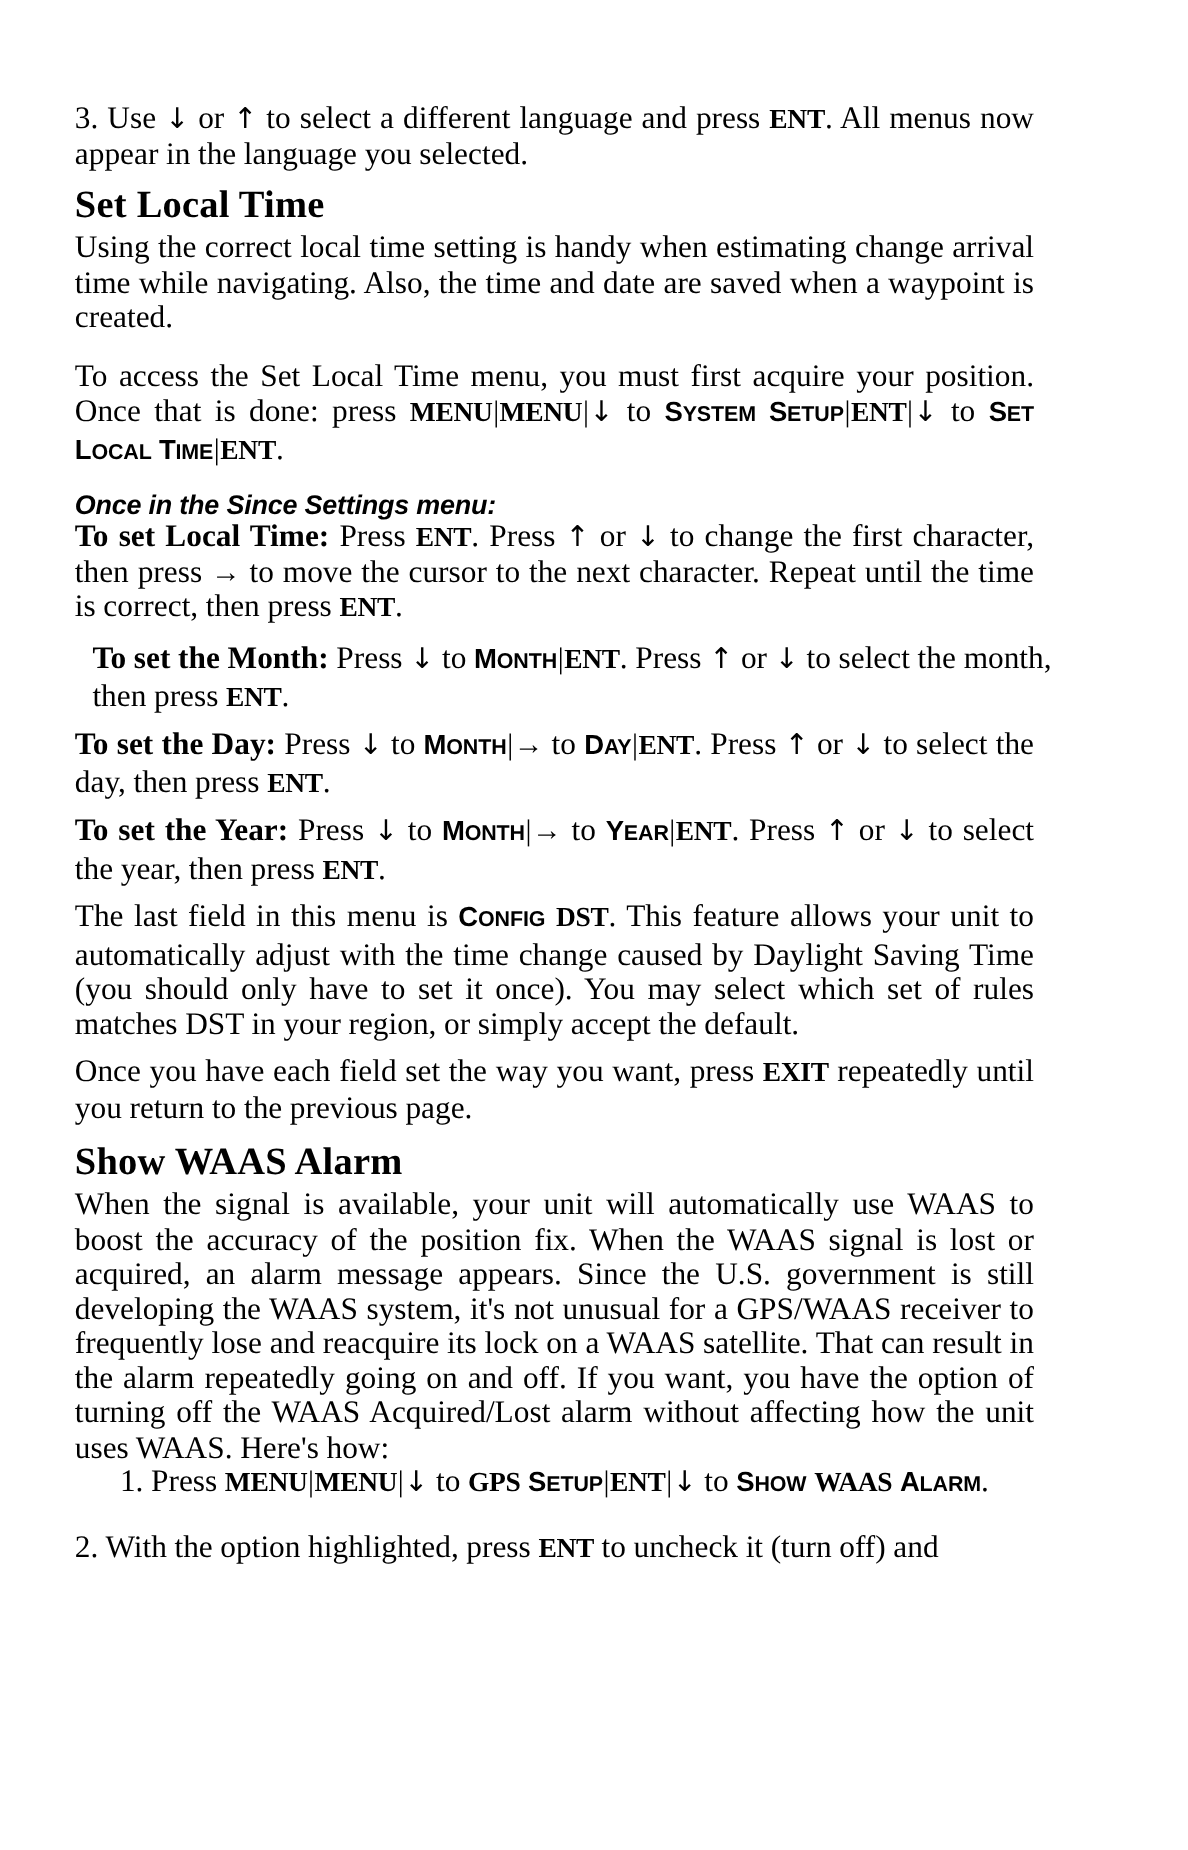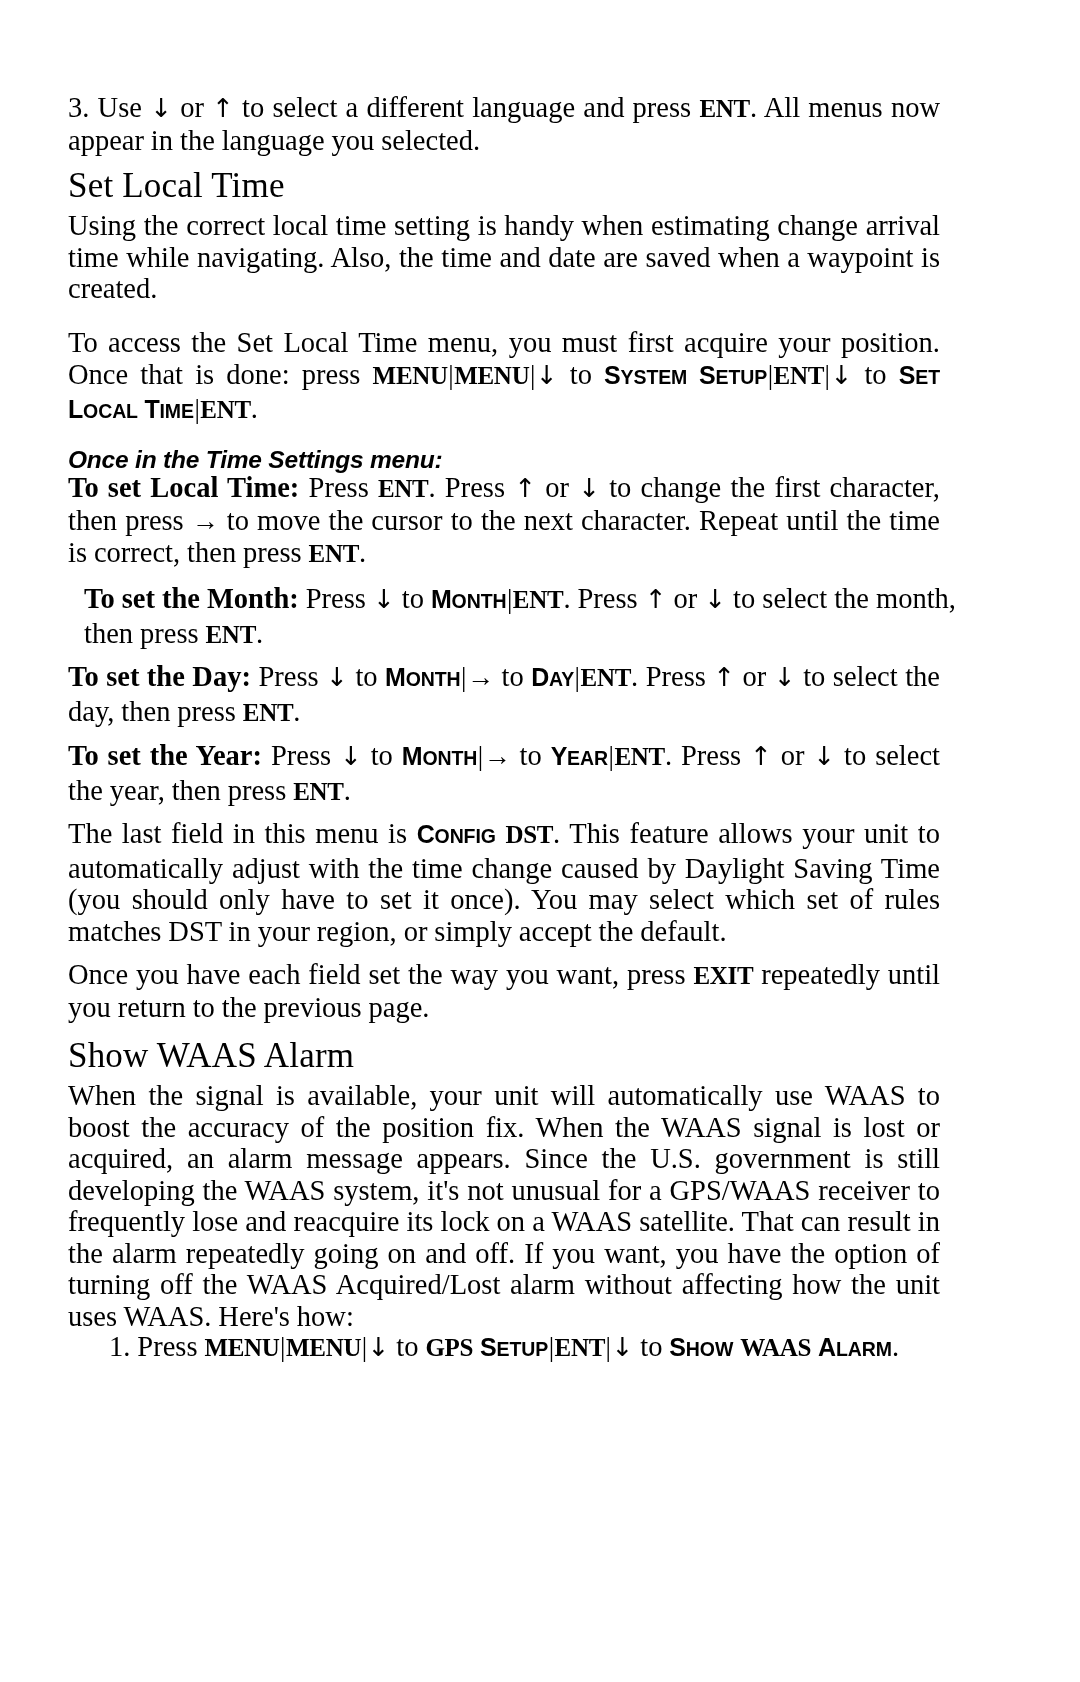--- a/index.html
+++ b/index.html
@@ -31,21 +31,21 @@
     text-justify: inter-word;
     margin: 0;
     -webkit-hyphens: none;
     hyphens: none;
     word-spacing: -0.2px;
   }
   .para.last-left { text-align: center; }
 
   h2.heading {
     font-family: "Liberation Serif", "DejaVu Serif", serif;
-    font-weight: normal;
+    font-weight: bold;
     font-size: 35px;
     line-height: 40px;
     margin: 0;
     letter-spacing: 0.2px;
   }
 
   .subhead {
     font-family: "Liberation Sans", "DejaVu Sans", sans-serif;
     font-weight: bold;
     font-style: italic;
@@ -130,35 +130,36 @@
 <div class="page">
 
   <p class="b para" id="blk-step3"><span>3. </span><span>Use </span><span class="arrow">↓</span><span> or </span><span class="arrow">↑</span><span> to select a different language and press </span><span class="key">ENT</span><span>. All menus now appear in the language you selected.</span></p>
 
   <h2 class="b heading" id="blk-h-setlocal">Set Local Time</h2>
 
   <p class="b para" id="blk-p1">Using the correct local time setting is handy when estimating change arrival time while navigating. Also, the time and date are saved when a waypoint is created.</p>
 
   <p class="b para" id="blk-p2"><span>To access the Set Local Time menu, you must first acquire your position. Once that is done: press </span><span class="key">MENU</span><span class="sep">|</span><span class="key">MENU</span><span class="sep">|</span><span class="arrow">↓</span><span> to </span><span class="sc"><span>S</span><span class="s">YSTEM</span> <span>S</span><span class="s">ETUP</span></span><span class="sep">|</span><span class="key">ENT</span><span class="sep">|</span><span class="arrow">↓</span><span> to </span><span class="sc"><span>S</span><span class="s">ET</span> <span>L</span><span class="s">OCAL</span> <span>T</span><span class="s">IME</span></span><span class="sep">|</span><span class="key">ENT</span><span>.</span></p>
 
-  <p class="b subhead" id="blk-subhead1">Once in the Time Settings menu:</p>
+  <p class="b subhead" id="blk-subhead1">Once in the Since Settings menu:</p>
 
   <p class="b para" id="blk-p3"><span class="lead">To set Local Time:</span><span> Press </span><span class="key">ENT</span><span>. Press </span><span class="arrow">↑</span><span> or </span><span class="arrow">↓</span><span> to change the first character, then press </span><span class="arrow-r">→</span><span> to move the cursor to the next character. Repeat until the time is correct, then press </span><span class="key">ENT</span><span>.</span></p>
 
   <p class="b para" id="blk-p4"><span class="lead">To set the Month:</span><span> Press </span><span class="arrow">↓</span><span> to </span><span class="sc"><span>M</span><span class="s">ONTH</span></span><span class="sep">|</span><span class="key">ENT</span><span>. Press </span><span class="arrow">↑</span><span> or </span><span class="arrow">↓</span><span> to select the month, then press </span><span class="key">ENT</span><span>.</span></p>
 
   <p class="b para" id="blk-p5"><span class="lead">To set the Day:</span><span> Press </span><span class="arrow">↓</span><span> to </span><span class="sc"><span>M</span><span class="s">ONTH</span></span><span class="sep">|</span><span class="arrow-r">→</span><span> to </span><span class="sc"><span>D</span><span class="s">AY</span></span><span class="sep">|</span><span class="key">ENT</span><span>. Press </span><span class="arrow">↑</span><span> or </span><span class="arrow">↓</span><span> to select the day, then press </span><span class="key">ENT</span><span>.</span></p>
 
   <p class="b para" id="blk-p6"><span class="lead">To set the Year:</span><span> Press </span><span class="arrow">↓</span><span> to </span><span class="sc"><span>M</span><span class="s">ONTH</span></span><span class="sep">|</span><span class="arrow-r">→</span><span> to </span><span class="sc"><span>Y</span><span class="s">EAR</span></span><span class="sep">|</span><span class="key">ENT</span><span>. Press </span><span class="arrow">↑</span><span> or </span><span class="arrow">↓</span><span> to select the year, then press </span><span class="key">ENT</span><span>.</span></p>
 
   <p class="b para" id="blk-p7"><span>The last field in this menu is </span><span class="sc"><span>C</span><span class="s">ONFIG</span></span> <span class="key">DST</span><span>. This feature allows your unit to automatically adjust with the time change caused by Daylight Saving Time (you should only have to set it once). You may select which set of rules matches DST in your region, or simply accept the default.</span></p>
 
   <p class="b para" id="blk-p8"><span>Once you have each field set the way you want, press </span><span class="key">EXIT</span><span> repeatedly until you return to the previous page.</span></p>
 
   <h2 class="b heading" id="blk-h-waas">Show WAAS Alarm</h2>
 
   <p class="b para" id="blk-p9">When the signal is available, your unit will automatically use WAAS to boost the accuracy of the position fix. When the WAAS signal is lost or acquired, an alarm message appears. Since the U.S. government is still developing the WAAS system, it's not unusual for a GPS/WAAS receiver to frequently lose and reacquire its lock on a WAAS satellite. That can result in the alarm repeatedly going on and off. If you want, you have the option of turning off the WAAS Acquired/Lost alarm without affecting how the unit uses WAAS. Here's how:</p>
 
   <p class="b para last-left" id="blk-p10"><span>1. </span><span>Press </span><span class="key">MENU</span><span class="sep">|</span><span class="key">MENU</span><span class="sep">|</span><span class="arrow">↓</span><span> to </span><span class="key">GPS</span><span> </span><span class="sc"><span>S</span><span class="s">ETUP</span></span><span class="sep">|</span><span class="key">ENT</span><span class="sep">|</span><span class="arrow">↓</span><span> to </span><span class="sc"><span>S</span><span class="s">HOW</span></span> <span class="key">WAAS</span> <span class="sc"><span>A</span><span class="s">LARM</span></span><span>.</span></p>
 
+  <p class="b para" id="blk-p11"><span>2. </span><span>With the option highlighted, press </span><span class="key">ENT</span><span> to uncheck it (turn off) and</span></p>
 
 
 </div>
 
 </body></html>

